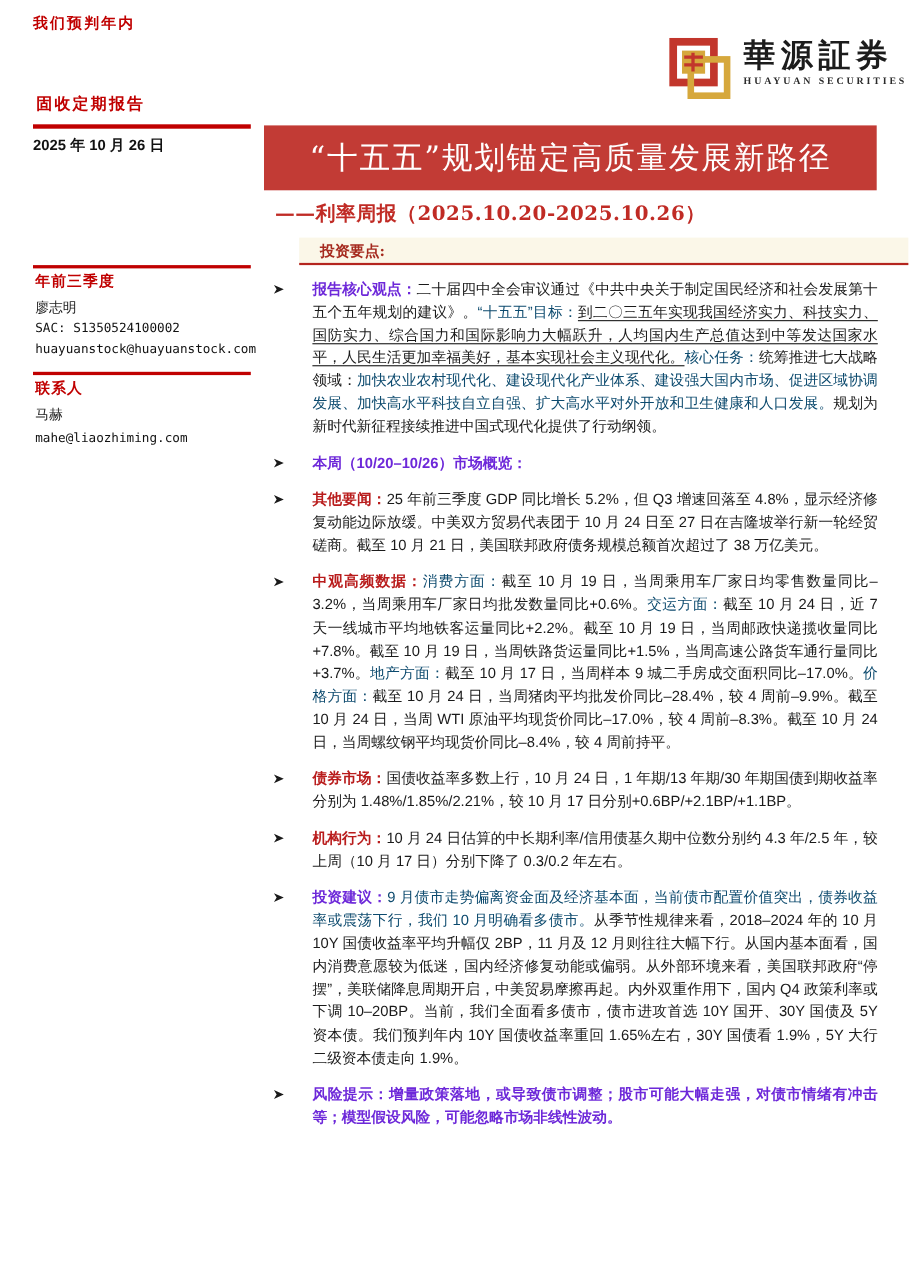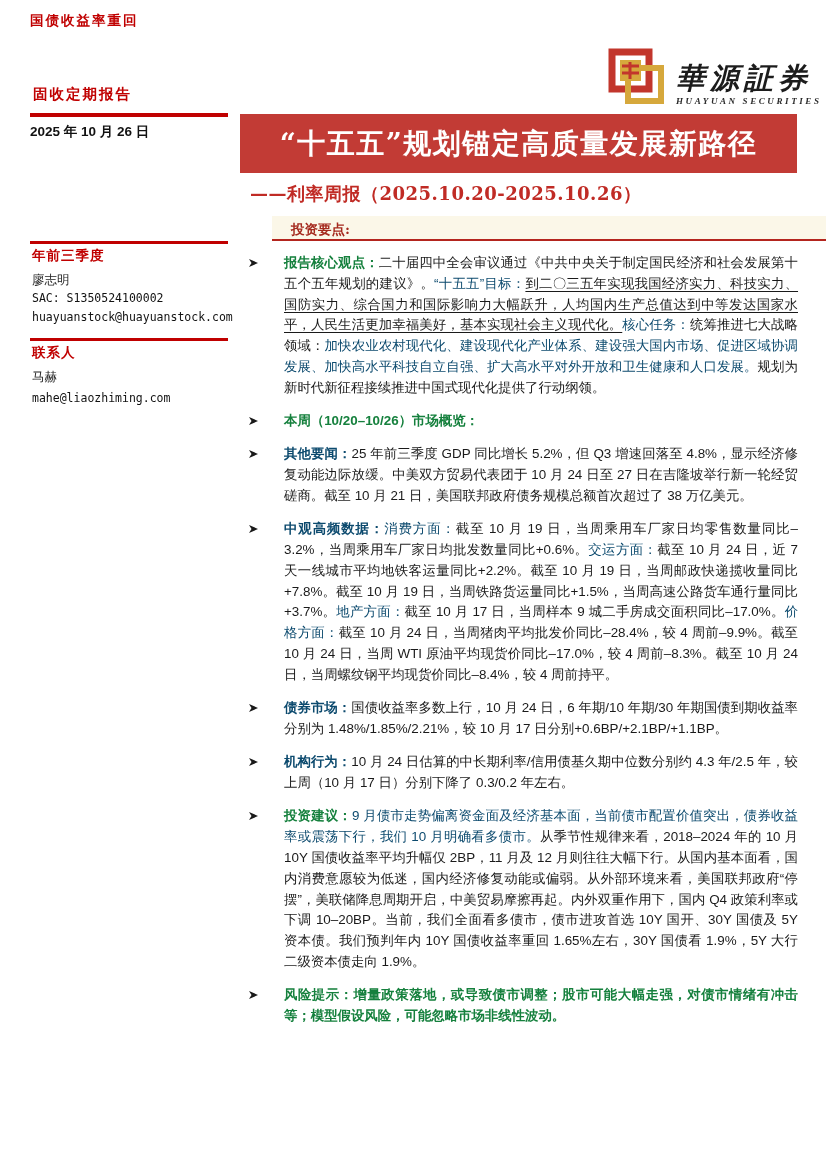--- a/index.html
+++ b/index.html
@@ -8,21 +8,21 @@
     position:relative; width:826px; height:1169px; background:#ffffff;
     font-family:"Liberation Sans", sans-serif; color:#1a1a1a; overflow:hidden;
   }
   .kai { font-family:"DejaVu Serif","Liberation Serif",serif; }
   .mono { font-family:"DejaVu Sans Mono",monospace; }
 
   
   .report-type { position:absolute; left:30px; top:12px; font-size:13.5px; font-weight:bold; color:#C00000; letter-spacing:2px; }
 
   
-  .logo { position:absolute; left:608px; top:48px; display:flex; align-items:flex-end;font-style:italic; }
+  .logo { position:absolute; left:608px; top:34px; display:flex; align-items:flex-start; }
   .logo-seal { width:58px; height:58px; }
   .logo-text { margin-left:10px; }
   .logo-cn { font-size:29px; font-weight:bold; color:#1c1c1c; letter-spacing:5px; line-height:32px; }
   .logo-en { font-size:9px; color:#2b2b2b; letter-spacing:2.6px; margin-top:2px; font-family:"Liberation Serif",serif; font-weight:bold; }
 
   
   .category { position:absolute; left:33px; top:85px; font-size:14.5px; font-weight:bold; color:#C00000; letter-spacing:2px; }
   .rule { position:absolute; background:#C00000; }
   .rule-cat   { left:30px; top:113px; width:198px; height:3.5px; }
   .rule-an    { left:30px; top:241px; width:198px; height:3px; }
@@ -35,44 +35,44 @@
   .side-name.analyst { top:272px; }
   .side-name.contact { top:369px; }
   .side-sac   { position:absolute; left:32px; top:291px; font-size:11.5px; color:#111; }
   .side-email { position:absolute; left:32px; font-size:11.5px; color:#111; }
   .side-email.analyst { top:310px; }
   .side-email.contact { top:391px; }
 
   
   .banner { position:absolute; left:240px; top:114px; width:557px; height:59px; background:#C23B35;
             display:flex; align-items:center; justify-content:center; }
-  .banner-title { color:#ffffff; font-size:28px; font-weight:bold; letter-spacing:1.5px; }
+  .banner-title { color:#ffffff; font-size:28px; font-weight:normal; letter-spacing:1.5px; }
   .subtitle { position:absolute; left:250px; top:182px; font-size:18px; font-weight:bold; color:#C02B25; letter-spacing:0.5px; }
   .highlights-bar { position:absolute; left:240px; top:216px; width:557px; height:25px;
                     background:#FBF7E8; border-bottom:2.5px solid #B4251E; padding:4px 0 0 19px;margin-left:32px; }
   .highlights-label { font-size:13.5px; font-weight:bold; color:#A52A1E; }
 
   .bullets { position:absolute; left:247px; top:253px; width:551px; }
   .bullet { position:relative; padding-left:37px; margin-bottom:12.5px; font-size:13.4px;
             line-height:20.8px; text-align:justify; }
   .bullet .marker { position:absolute; left:1px; top:4px; }
-  .seg-red   { color:#15803d; font-weight:bold; }
-  .seg-gold  { color:#0c4a6e; font-weight:bold; }
+  .seg-red   { color:#6d28d9; font-weight:bold; }
+  .seg-gold  { color:#b91c1c; font-weight:bold; }
   .seg-bold  { color:#0c4a6e; font-weight:normal; }
   .seg-underline { text-decoration:underline; text-underline-offset:3px; }
   .seg-normal {}
 
   .footer { position:absolute; left:30px; top:1120px; font-size:12px; font-weight:bold; color:#B52025; letter-spacing:1px; }
 </style>
 </head>
 <body>
 
 <div class="page">
 
-  <div class="report-type kai">国债收益率重回</div>
+  <div class="report-type kai">我们预判年内</div>
 
   <div class="logo">
     <svg class="logo-seal" viewBox="0 0 58 58">
       <rect x="4" y="4" width="37" height="37" fill="none" stroke="#C2362C" stroke-width="7"></rect>
       <rect x="20" y="20" width="33" height="33" fill="none" stroke="#D6A83C" stroke-width="6"></rect>
       <rect x="12" y="12" width="21" height="21" fill="#D6A83C"></rect>
       <line x1="14" y1="18" x2="31" y2="18" stroke="#C2362C" stroke-width="3"></line>
       <line x1="14" y1="25" x2="31" y2="25" stroke="#C2362C" stroke-width="3"></line>
       <line x1="22" y1="14" x2="22" y2="31" stroke="#C2362C" stroke-width="3"></line>
     </svg>
@@ -114,21 +114,21 @@
           <path d="M1 2 L10 6 L1 10 L3.5 6 Z" fill="#1a1a1a"></path>
         </svg><span class="seg-red">本周（10/20–10/26）市场概览：</span></div>
       <div class="bullet"><svg width="12" height="12" class="marker">
           <path d="M1 2 L10 6 L1 10 L3.5 6 Z" fill="#1a1a1a"></path>
         </svg><span class="seg-gold">其他要闻：</span><span class="seg-normal">25 年前三季度 GDP 同比增长 5.2%，但 Q3 增速回落至 4.8%，显示经济修复动能边际放缓。中美双方贸易代表团于 10 月 24 日至 27 日在吉隆坡举行新一轮经贸磋商。截至 10 月 21 日，美国联邦政府债务规模总额首次超过了 38 万亿美元。</span></div>
       <div class="bullet"><svg width="12" height="12" class="marker">
           <path d="M1 2 L10 6 L1 10 L3.5 6 Z" fill="#1a1a1a"></path>
         </svg><span class="seg-gold">中观高频数据：</span><span class="seg-bold">消费方面：</span><span class="seg-normal">截至 10 月 19 日，当周乘用车厂家日均零售数量同比–3.2%，当周乘用车厂家日均批发数量同比+0.6%。</span><span class="seg-bold">交运方面：</span><span class="seg-normal">截至 10 月 24 日，近 7 天一线城市平均地铁客运量同比+2.2%。截至 10 月 19 日，当周邮政快递揽收量同比+7.8%。截至 10 月 19 日，当周铁路货运量同比+1.5%，当周高速公路货车通行量同比+3.7%。</span><span class="seg-bold">地产方面：</span><span class="seg-normal">截至 10 月 17 日，当周样本 9 城二手房成交面积同比–17.0%。</span><span class="seg-bold">价格方面：</span><span class="seg-normal">截至 10 月 24 日，当周猪肉平均批发价同比–28.4%，较 4 周前–9.9%。截至 10 月 24 日，当周 WTI 原油平均现货价同比–17.0%，较 4 周前–8.3%。截至 10 月 24 日，当周螺纹钢平均现货价同比–8.4%，较 4 周前持平。</span></div>
       <div class="bullet"><svg width="12" height="12" class="marker">
           <path d="M1 2 L10 6 L1 10 L3.5 6 Z" fill="#1a1a1a"></path>
-        </svg><span class="seg-gold">债券市场：</span><span class="seg-normal">国债收益率多数上行，10 月 24 日，6 年期/10 年期/30 年期国债到期收益率分别为 1.48%/1.85%/2.21%，较 10 月 17 日分别+0.6BP/+2.1BP/+1.1BP。</span></div>
+        </svg><span class="seg-gold">债券市场：</span><span class="seg-normal">国债收益率多数上行，10 月 24 日，1 年期/13 年期/30 年期国债到期收益率分别为 1.48%/1.85%/2.21%，较 10 月 17 日分别+0.6BP/+2.1BP/+1.1BP。</span></div>
       <div class="bullet"><svg width="12" height="12" class="marker">
           <path d="M1 2 L10 6 L1 10 L3.5 6 Z" fill="#1a1a1a"></path>
         </svg><span class="seg-gold">机构行为：</span><span class="seg-normal">10 月 24 日估算的中长期利率/信用债基久期中位数分别约 4.3 年/2.5 年，较上周（10 月 17 日）分别下降了 0.3/0.2 年左右。</span></div>
       <div class="bullet"><svg width="12" height="12" class="marker">
           <path d="M1 2 L10 6 L1 10 L3.5 6 Z" fill="#1a1a1a"></path>
         </svg><span class="seg-red">投资建议：</span><span class="seg-bold">9 月债市走势偏离资金面及经济基本面，当前债市配置价值突出，债券收益率或震荡下行，我们 10 月明确看多债市。</span><span class="seg-normal">从季节性规律来看，2018–2024 年的 10 月 10Y 国债收益率平均升幅仅 2BP，11 月及 12 月则往往大幅下行。从国内基本面看，国内消费意愿较为低迷，国内经济修复动能或偏弱。从外部环境来看，美国联邦政府“停摆”，美联储降息周期开启，中美贸易摩擦再起。内外双重作用下，国内 Q4 政策利率或下调 10–20BP。当前，我们全面看多债市，债市进攻首选 10Y 国开、30Y 国债及 5Y 资本债。我们预判年内 10Y 国债收益率重回 1.65%左右，30Y 国债看 1.9%，5Y 大行二级资本债走向 1.9%。</span></div>
       <div class="bullet"><svg width="12" height="12" class="marker">
           <path d="M1 2 L10 6 L1 10 L3.5 6 Z" fill="#1a1a1a"></path>
         </svg><span class="seg-red">风险提示：增量政策落地，或导致债市调整；股市可能大幅走强，对债市情绪有冲击等；模型假设风险，可能忽略市场非线性波动。</span></div>
     </div>

